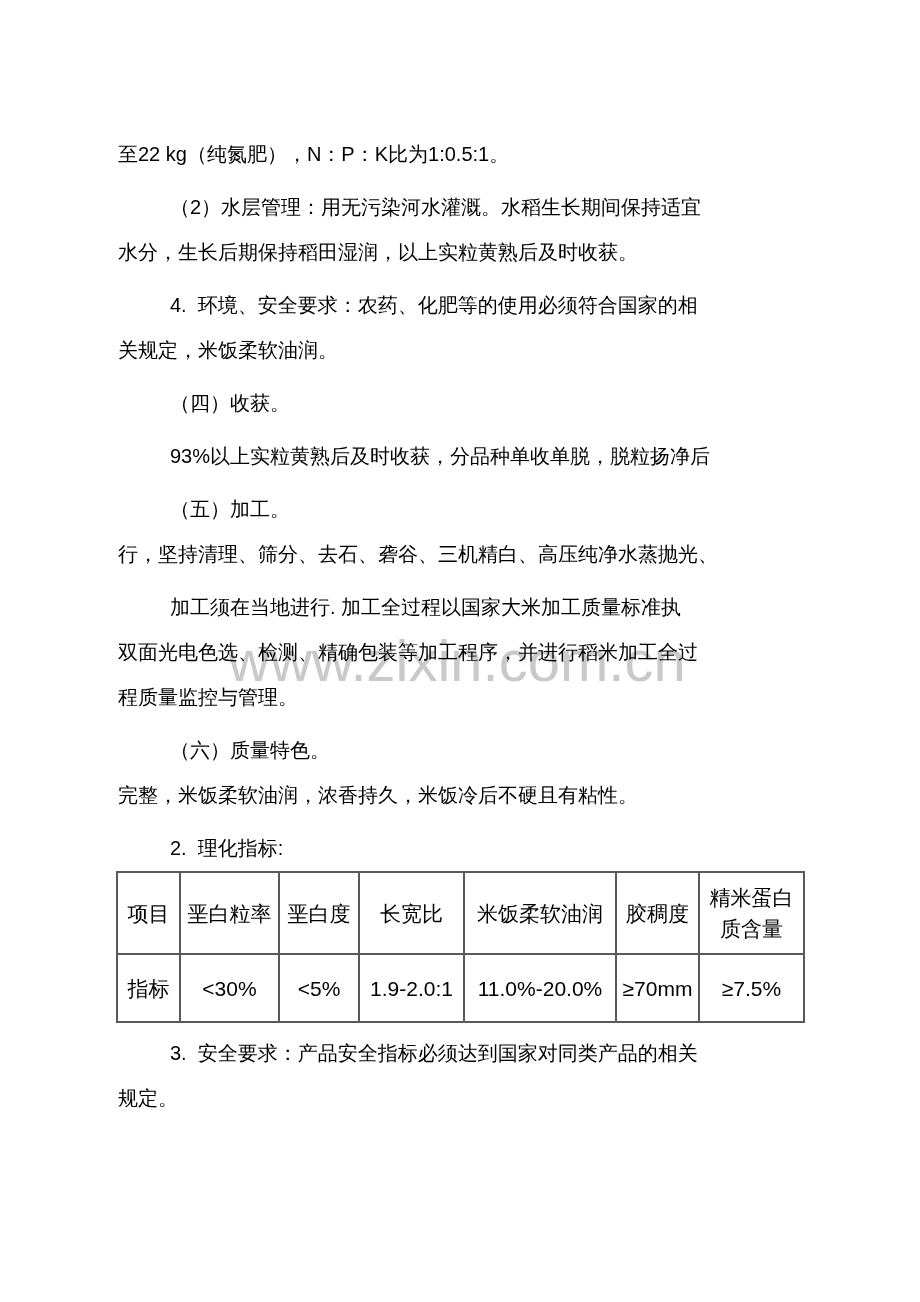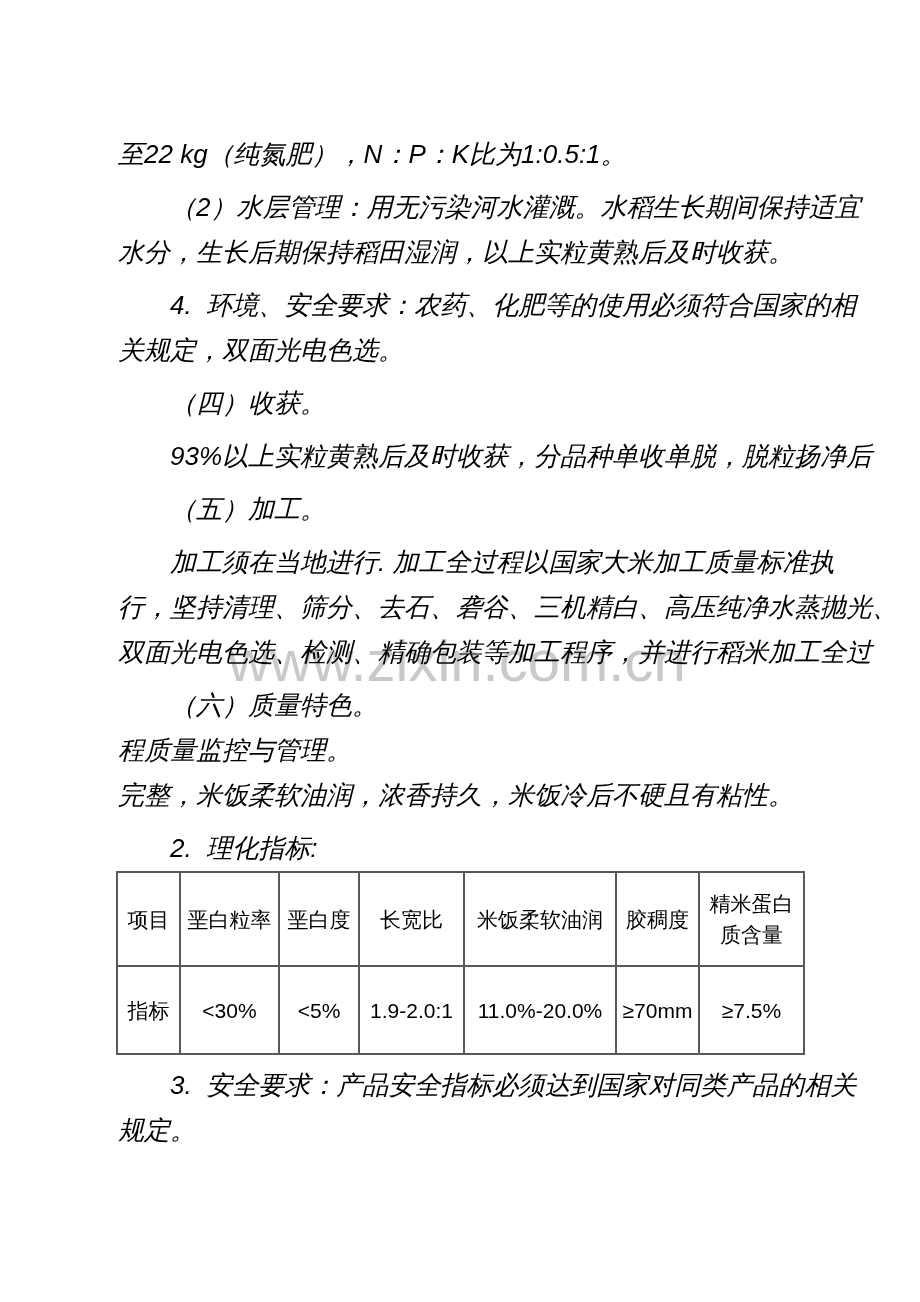--- a/index.html
+++ b/index.html
@@ -31,24 +31,23 @@
   .content {
     position: absolute;
     left: 118px;
     top: 132px;
     width: 712px;
     z-index: 1;
   }
   .line {
     height: 45px;
     line-height: 45px;
-    font-size: 26px;
+    font-size: 20px;
     white-space: pre;
     letter-spacing: 0px;
-    font-style: italic;
   }
   .line.indent {
     padding-left: 52px;
     margin-top: 8px;
   }
   table.spec {
     border-collapse: collapse;
     table-layout: fixed;
     width: 687px;
     margin-left: -2px;
@@ -56,44 +55,44 @@
   }
   table.spec td {
     border: 2px solid #595959;
     text-align: center;
     vertical-align: middle;
     font-size: 21px;
     line-height: 31px;
     padding: 0 4px;
     word-break: break-all;
   }
-  tr.header-row { height: 94px; }
-  tr.data-row   { height: 88px; }
+  tr.header-row { height: 82px; }
+  tr.data-row   { height: 68px; }
 </style>
 </head>
 <body>
 
 <div class="page">
   <div class="watermark">www.zixin.com.cn</div>
 
   <div class="content">
     <div id="before-table">
         <div class="line">至22 kg（纯氮肥），N：P：K比为1:0.5:1。</div>
         <div class="line indent">（2）水层管理：用无污染河水灌溉。水稻生长期间保持适宜</div>
         <div class="line">水分，生长后期保持稻田湿润，以上实粒黄熟后及时收获。</div>
         <div class="line indent">4.  环境、安全要求：农药、化肥等的使用必须符合国家的相</div>
-        <div class="line">关规定，双面光电色选。</div>
+        <div class="line">关规定，米饭柔软油润。</div>
         <div class="line indent">（四）收获。</div>
         <div class="line indent">93%以上实粒黄熟后及时收获，分品种单收单脱，脱粒扬净后</div>
         <div class="line indent">（五）加工。</div>
+        <div class="line">行，坚持清理、筛分、去石、砻谷、三机精白、高压纯净水蒸抛光、</div>
         <div class="line indent">加工须在当地进行. 加工全过程以国家大米加工质量标准执</div>
-        <div class="line">行，坚持清理、筛分、去石、砻谷、三机精白、高压纯净水蒸抛光、</div>
         <div class="line">双面光电色选、检测、精确包装等加工程序，并进行稻米加工全过</div>
+        <div class="line">程质量监控与管理。</div>
         <div class="line indent">（六）质量特色。</div>
-        <div class="line">程质量监控与管理。</div>
         <div class="line">完整，米饭柔软油润，浓香持久，米饭冷后不硬且有粘性。</div>
         <div class="line indent">2.  理化指标:</div>
       </div>
 
     <table class="spec">
       <colgroup>
         <col style="width:63px">
         <col style="width:99px">
         <col style="width:80px">
         <col style="width:105px">

